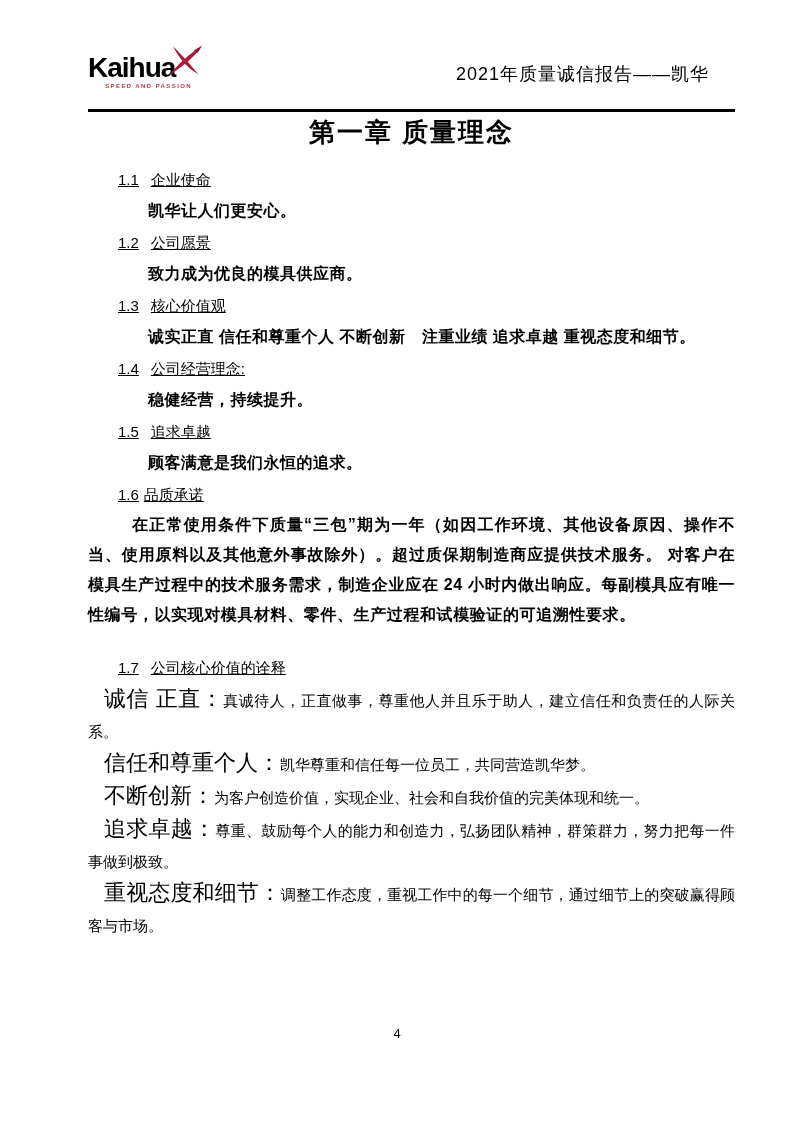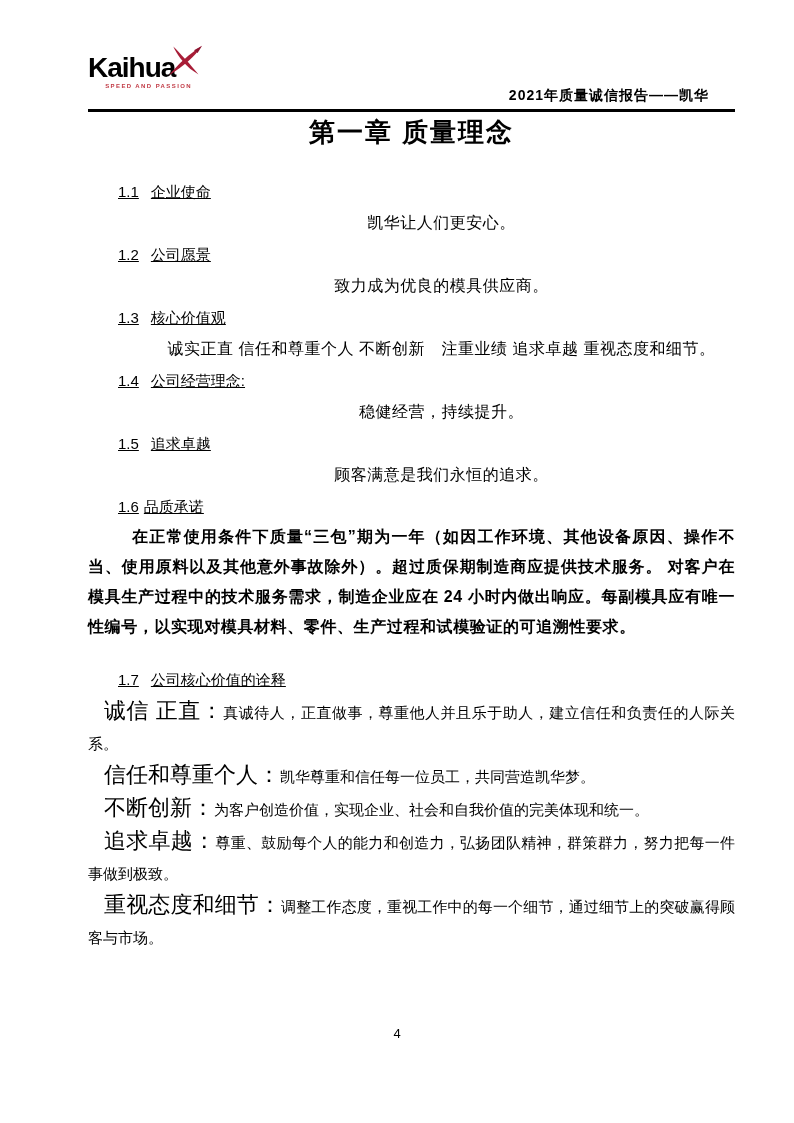--- a/index.html
+++ b/index.html
@@ -26,41 +26,40 @@
     font-size:28px; font-weight:bold; line-height:1;
     color:#000000; letter-spacing:-1px;
   }
   .bird-icon { width:36px; height:34px; margin-left:-8px; margin-top:-10px; }
   .tagline {
     font-size:6px; font-weight:bold; color:#c13a45;
     letter-spacing:1.4px; text-align:right;
     width:104px; margin-top:1px;
   }
   .report-title {
-    position:absolute; right:26px; bottom:4px;
-    font-size:14px; font-weight:bold; letter-spacing:1px;
+    position:absolute; right:26px; bottom:23px;
+    font-size:18px; font-weight:normal; letter-spacing:1px;
   }
 
   
   .doc-body { position:absolute; left:88px; top:116px; width:647px; }
   .chapter-title {
     text-align:center; font-size:26px; font-weight:bold;
-    letter-spacing:2px; line-height:32px; margin-bottom:28px;
+    letter-spacing:2px; line-height:32px; margin-bottom:16px;
   }
   .sec-head {
     font-size:15px; font-weight:normal;
     height:31px; line-height:31px; padding-left:30px;text-decoration:underline;
   }
   .sec-head .lbl { margin-right:12px; }
   .sec-head.tight .lbl { margin-right:5px; }
   .sec-content {
-    font-size:16px; font-weight:normal;
+    font-size:16px; font-weight:bold;
     height:32px; line-height:32px; padding-left:60px;
     letter-spacing:0.5px;
-    text-align:center;
   }
   .para {
     font-size:16px; font-weight:bold;
     line-height:30px; text-align:justify; text-indent:44px;
     letter-spacing:0.6px;
   }
   .sec-last { margin-top:22px; }
   .defs { margin-top:0; }
   .def {
     font-size:15px; line-height:31px;

